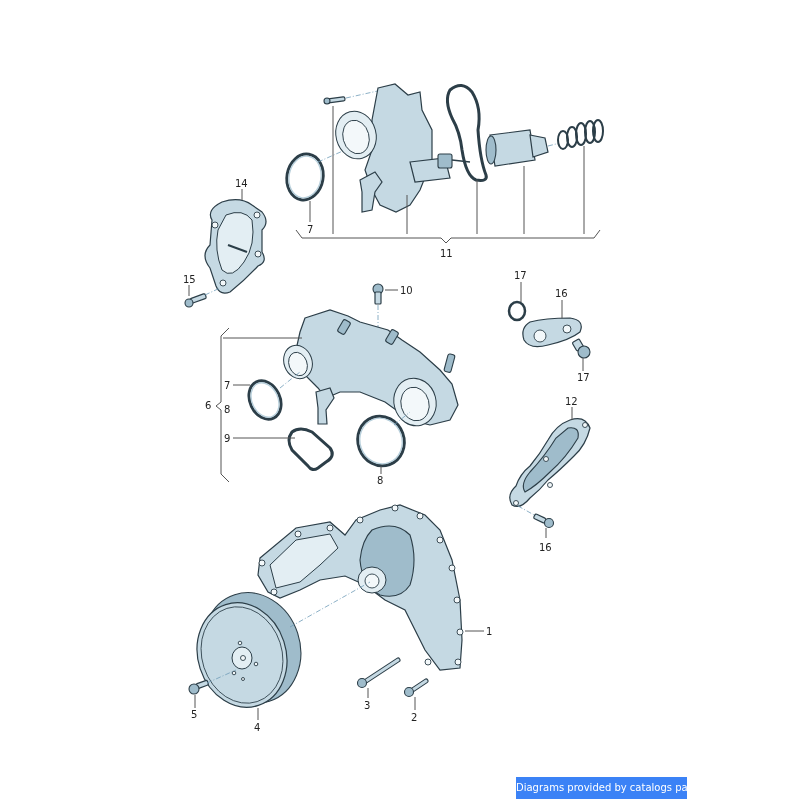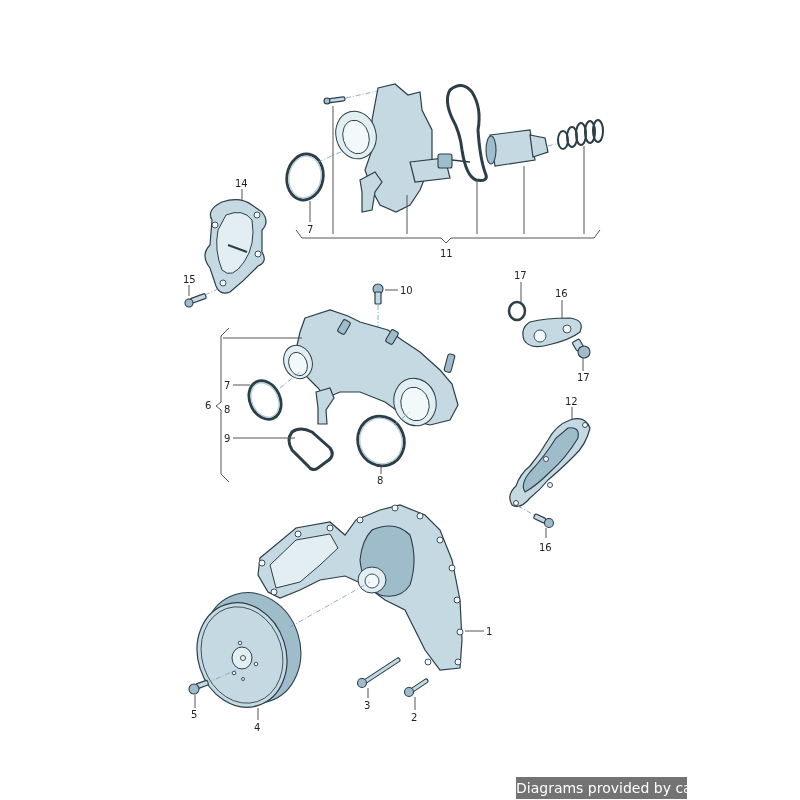--- a/index.html
+++ b/index.html
@@ -9,22 +9,22 @@
   .lead { stroke: #555; stroke-width: 1; fill: none; }
   .dash { stroke: #6f9cb8; stroke-width: 0.8; stroke-dasharray: 5 2 1 2; fill: none; }
   .part { fill: #c5d9e3; stroke: #2c3e48; stroke-width: 1.2; }
   .part-dark { fill: #9fbccb; stroke: #2c3e48; stroke-width: 1.1; }
   .part-light { fill: #e3eef3; stroke: #2c3e48; stroke-width: 1; }
   .ring { fill: none; stroke: #2c3e48; stroke-width: 3; }
   .ring-inner { fill: none; stroke: #b7cfdb; stroke-width: 1.4; }
   .hole { fill: #f3f8fa; stroke: #2c3e48; stroke-width: 0.9; }
   #credit {
     position: absolute; left: 516px; top: 777px; width: 171px; height: 22px;
-    background: #737373; color: #ffffff; font-family: "DejaVu Sans", sans-serif;
-    font-size: 14px; line-height: 22px; text-align: center; white-space: nowrap;
+    background: #3b82f6; color: #ffffff; font-family: "DejaVu Sans", sans-serif;
+    font-size: 10px; line-height: 22px; text-align: center; white-space: nowrap;
   }
 </style>
 </head>
 <body>
 
 <svg id="diagram" viewBox="0 0 800 800" xmlns="http://www.w3.org/2000/svg">
 
   <g>
 
     <g>

